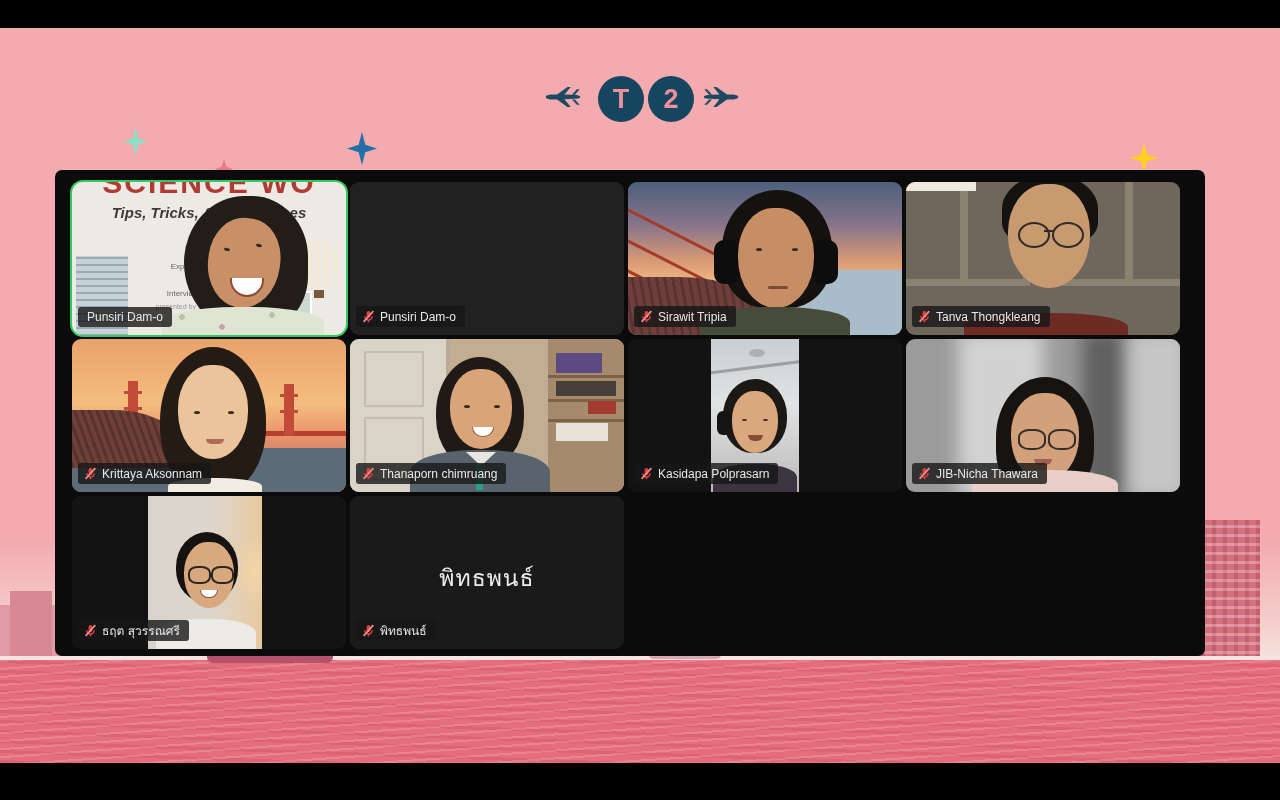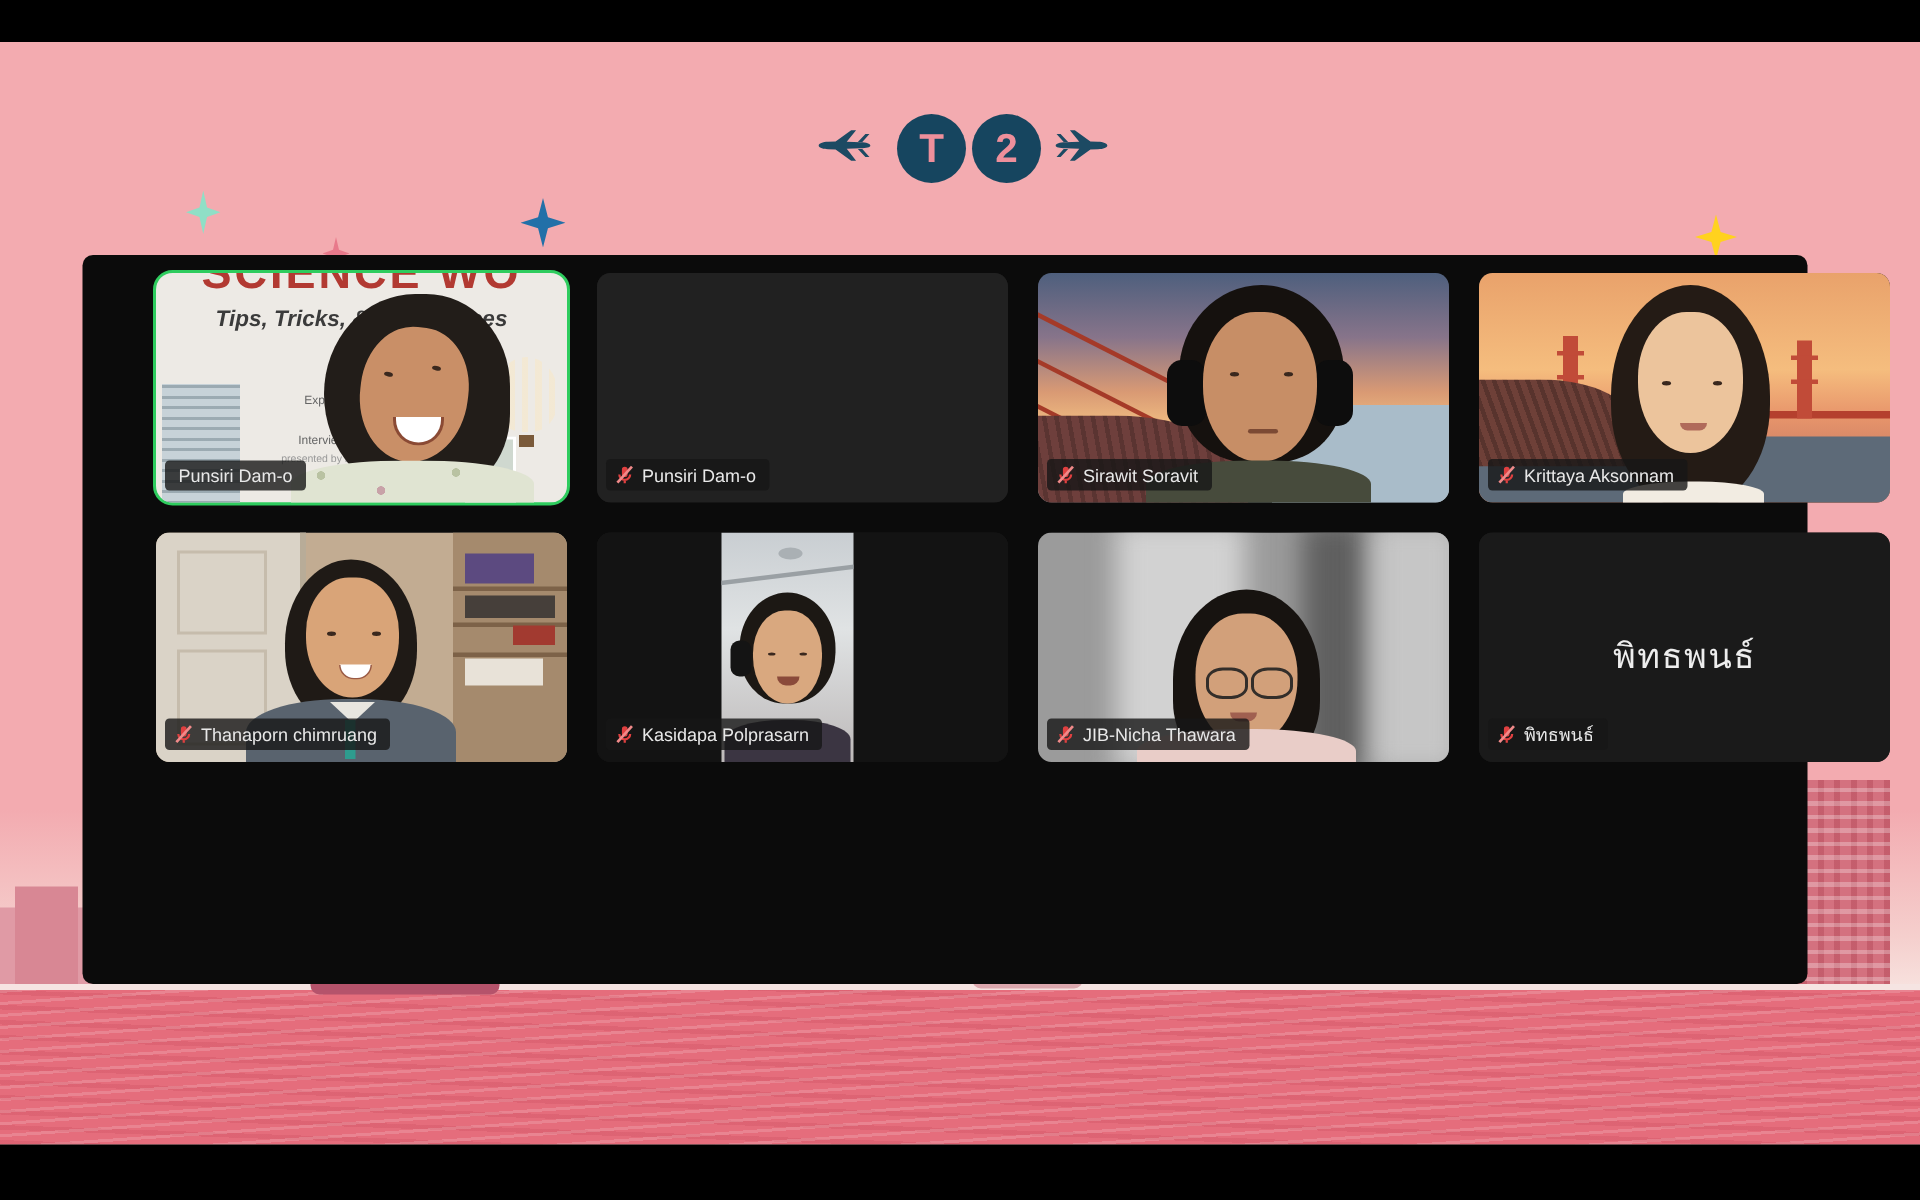--- a/index.html
+++ b/index.html
@@ -29,21 +29,21 @@
                           repeating-linear-gradient(90deg,rgba(168,58,74,.35) 0 4px,rgba(168,58,74,0) 4px 11px);}
   .crane{position:absolute;left:1146px;bottom:138px;width:4px;height:86px;background:#cf6e7d;transform:rotate(26deg);}
   .boat{position:absolute;}
   .sail{position:absolute;background:#fdf6f4;}
   .hull{position:absolute;border-radius:0 0 6px 6px;}
 
   
   .window{position:absolute;left:55px;top:170px;width:1150px;height:486px;background:#0b0b0b;
           border-radius:7px;z-index:10;}
   .grid{position:absolute;left:17px;top:12px;display:grid;
-        grid-template-columns:repeat(4,274px);grid-auto-rows:153px;gap:20px;margin-left:32px;}
+        grid-template-columns:repeat(4,274px);grid-auto-rows:153px;gap:4px;}
   .tile{position:relative;border-radius:9px;overflow:hidden;background:#1a1a1a;}
   .tile.active{outline:3px solid #2ecc5e;outline-offset:-1px;border-radius:11px;}
   .scene{position:absolute;inset:0;}
   .label{position:absolute;left:6px;bottom:8px;display:flex;align-items:center;gap:5px;
          background:rgba(22,22,22,.8);color:#e8e8e8;font-size:12px;line-height:1;
          padding:4px 9px 4px 6px;border-radius:3px;white-space:nowrap;z-index:6;max-width:93%;}
   .label.nomic{padding-left:9px;}
   .mic{display:flex;}
   .bigname{position:absolute;top:64px;width:100%;text-align:center;font-size:23px;color:#ededed;
            font-family:"DejaVu Serif",serif;letter-spacing:1px;z-index:3;}
@@ -364,24 +364,47 @@
           <div class="body"></div>
         </div>
         <div class="label">
           <span class="mic">
               <svg width="13" height="13" viewBox="0 0 13 13">
                 <path d="M6.5 1.1a1.9 1.9 0 0 1 1.9 1.9v3.1a1.9 1.9 0 0 1-3.8 0V3a1.9 1.9 0 0 1 1.9-1.9z" fill="#e04040"></path>
                 <path d="M2.9 6.3a3.6 3.6 0 0 0 7.2 0M6.5 10v2.2" fill="none" stroke="#e04040" stroke-width="1.5"></path>
                 <path d="M1.6 11.8L11.3 1.1" stroke="#f08a8a" stroke-width="1.8"></path>
               </svg>
             </span>
-          <span class="nm">Sirawit Soravit</span>
-        </div>
-      </div>
-
+          <span class="nm">Sirawit Tripia</span>
+        </div>
+      </div>
+
+      <div class="tile" id="t5">
+        <div class="scene">
+          <div class="win a"></div>
+          <div class="win b"></div>
+          <div class="ceil"></div>
+          <div class="hair"></div>
+          <div class="head"></div>
+          <div class="gl l"></div>
+          <div class="gl r"></div>
+          <div class="bridge"></div>
+          <div class="body"></div>
+        </div>
+        <div class="label">
+          <span class="mic">
+              <svg width="13" height="13" viewBox="0 0 13 13">
+                <path d="M6.5 1.1a1.9 1.9 0 0 1 1.9 1.9v3.1a1.9 1.9 0 0 1-3.8 0V3a1.9 1.9 0 0 1 1.9-1.9z" fill="#e04040"></path>
+                <path d="M2.9 6.3a3.6 3.6 0 0 0 7.2 0M6.5 10v2.2" fill="none" stroke="#e04040" stroke-width="1.5"></path>
+                <path d="M1.6 11.8L11.3 1.1" stroke="#f08a8a" stroke-width="1.8"></path>
+              </svg>
+            </span>
+          <span class="nm">Tanva Thongkleang</span>
+        </div>
+      </div>
 
 
       <div class="tile" id="t7">
         <div class="scene">
           <div class="sea"></div>
           <div class="deck"></div>
           <div class="twr a"></div>
           <div class="twr b"></div>
           <div class="land"></div>
           <div class="hair"></div>
@@ -480,20 +503,43 @@
               <svg width="13" height="13" viewBox="0 0 13 13">
                 <path d="M6.5 1.1a1.9 1.9 0 0 1 1.9 1.9v3.1a1.9 1.9 0 0 1-3.8 0V3a1.9 1.9 0 0 1 1.9-1.9z" fill="#e04040"></path>
                 <path d="M2.9 6.3a3.6 3.6 0 0 0 7.2 0M6.5 10v2.2" fill="none" stroke="#e04040" stroke-width="1.5"></path>
                 <path d="M1.6 11.8L11.3 1.1" stroke="#f08a8a" stroke-width="1.8"></path>
               </svg>
             </span>
           <span class="nm">JIB-Nicha Thawara</span>
         </div>
       </div>
 
+      <div class="tile" id="t11">
+        <div class="scene">
+          <div class="strip">
+            <div class="glow"></div>
+            <div class="hair"></div>
+            <div class="head"></div>
+            <div class="gl l"></div>
+            <div class="gl r"></div>
+            <div class="mouth"></div>
+            <div class="body"></div>
+          </div>
+        </div>
+        <div class="label">
+          <span class="mic">
+              <svg width="13" height="13" viewBox="0 0 13 13">
+                <path d="M6.5 1.1a1.9 1.9 0 0 1 1.9 1.9v3.1a1.9 1.9 0 0 1-3.8 0V3a1.9 1.9 0 0 1 1.9-1.9z" fill="#e04040"></path>
+                <path d="M2.9 6.3a3.6 3.6 0 0 0 7.2 0M6.5 10v2.2" fill="none" stroke="#e04040" stroke-width="1.5"></path>
+                <path d="M1.6 11.8L11.3 1.1" stroke="#f08a8a" stroke-width="1.8"></path>
+              </svg>
+            </span>
+          <span class="nm">ธฤต สุวรรณศรี</span>
+        </div>
+      </div>
 
       <div class="tile" id="t12">
         <div class="scene"></div>
         <div class="bigname">พิทธพนธ์</div>
         <div class="label">
           <span class="mic">
               <svg width="13" height="13" viewBox="0 0 13 13">
                 <path d="M6.5 1.1a1.9 1.9 0 0 1 1.9 1.9v3.1a1.9 1.9 0 0 1-3.8 0V3a1.9 1.9 0 0 1 1.9-1.9z" fill="#e04040"></path>
                 <path d="M2.9 6.3a3.6 3.6 0 0 0 7.2 0M6.5 10v2.2" fill="none" stroke="#e04040" stroke-width="1.5"></path>
                 <path d="M1.6 11.8L11.3 1.1" stroke="#f08a8a" stroke-width="1.8"></path>

